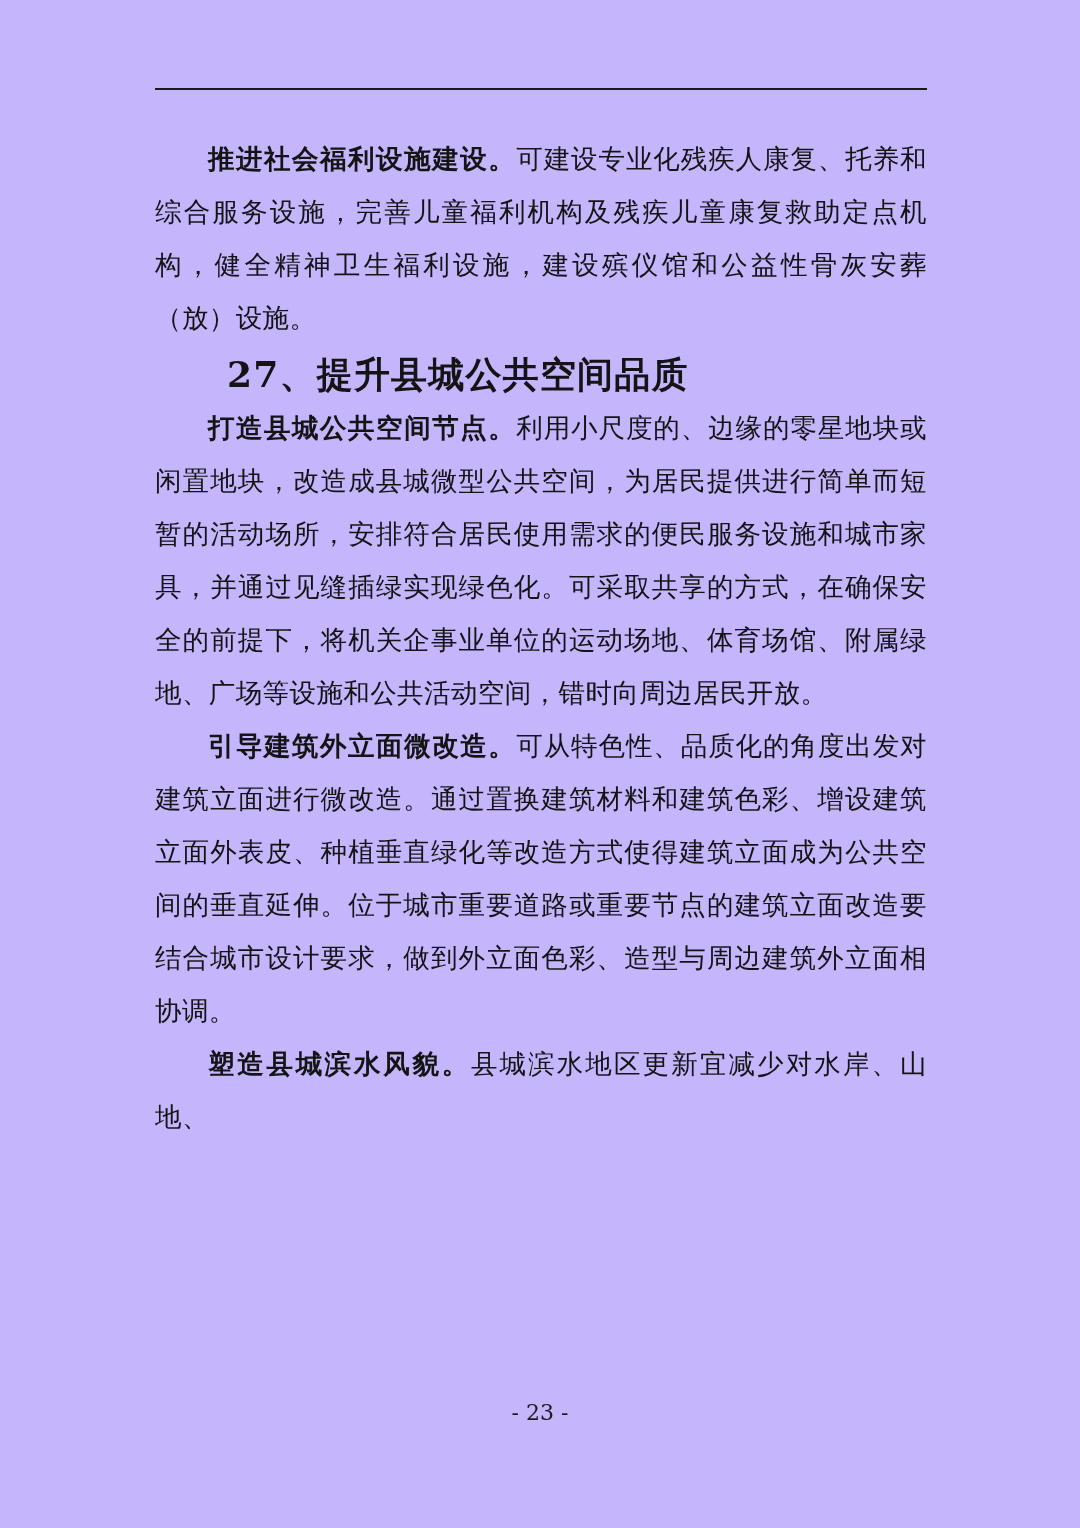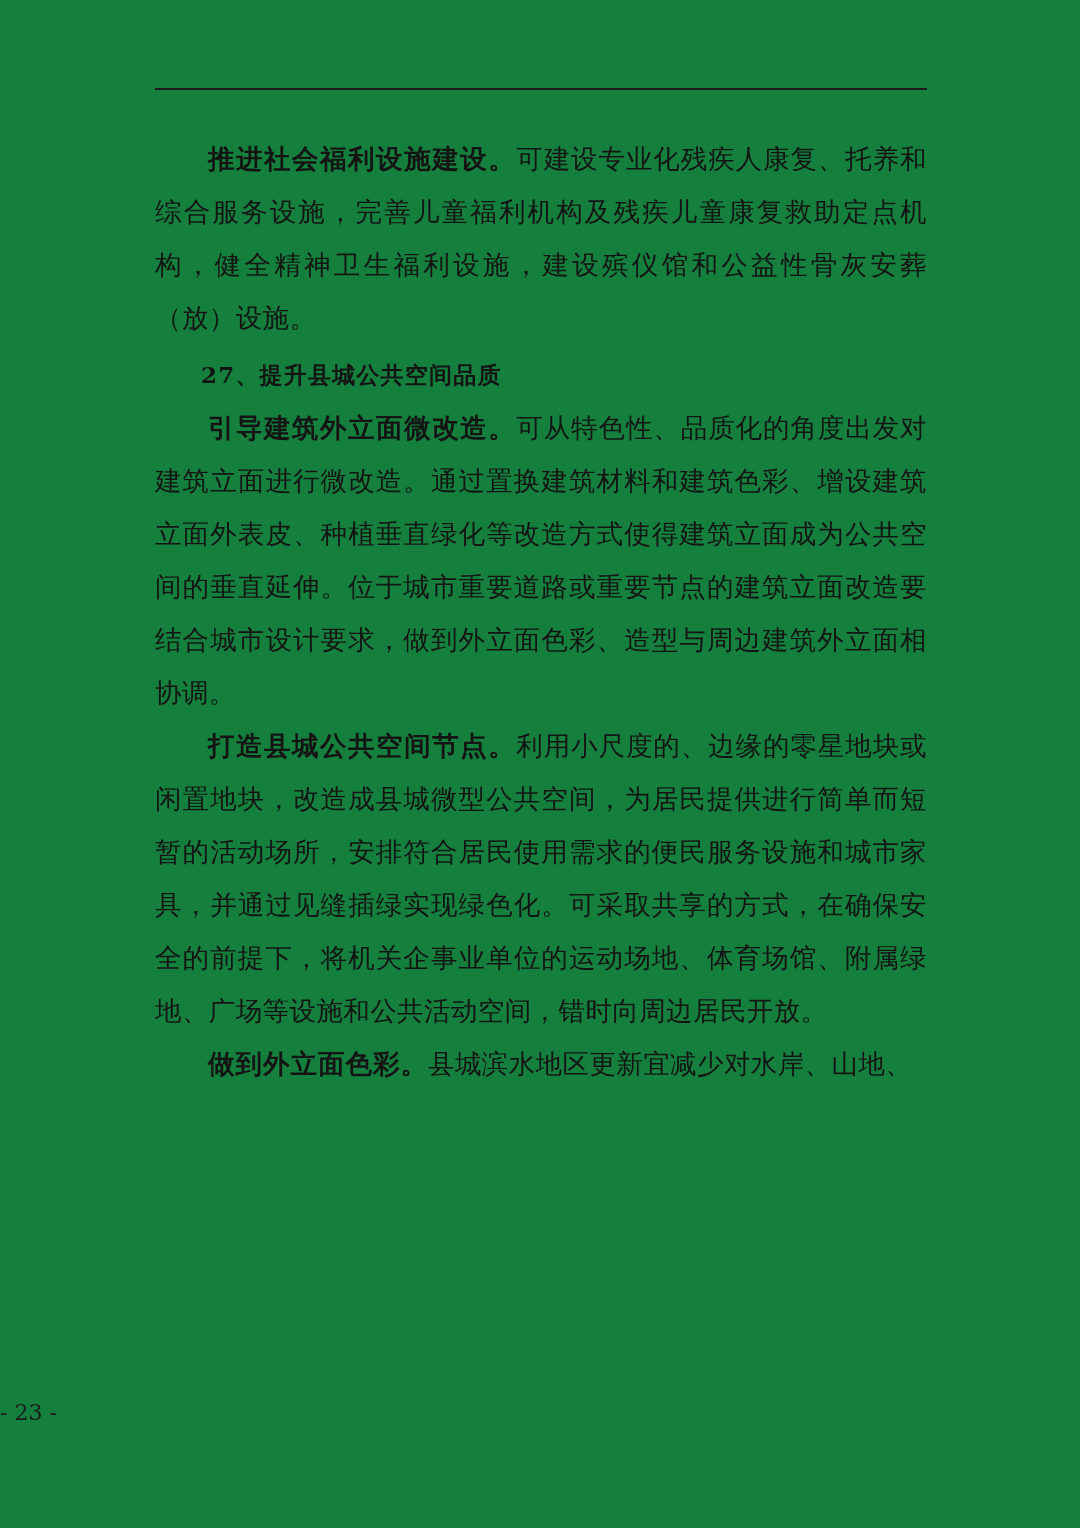--- a/index.html
+++ b/index.html
@@ -4,21 +4,21 @@
 <style>
   html, body {
     margin: 0;
     padding: 0;
     background: #ffffff;
   }
   .page {
     position: relative;
     width: 1080px;
     height: 1528px;
-    background: #15803d;
+    background: #c4b5fd;
     box-sizing: border-box;
     font-family: "DejaVu Serif", "Liberation Serif", serif;
     color: #141414;
     overflow: hidden;
   }
   .page-inner {
     position: absolute;
     left: 155px;
     top: 88px;
     width: 772px;
@@ -39,38 +39,38 @@
   }
   .indent {
     text-indent: 2em;
   }
   .lead {
     font-weight: bold;
     letter-spacing: 1px;
   }
   h2 {
     margin: 4px 0 0 0;
-    font-size: 23px;
+    font-size: 36px;
     line-height: 53px;
     font-weight: bold;
     text-indent: 2em;
     letter-spacing: 1.2px;
   }
   .body-text {
     font-weight: normal;
   }
   .para {
     margin-bottom: 0;
   }
   .footer {
     position: absolute;
     left: 0;
     top: 1400px;
     width: 1080px;
-    text-align: left;
+    text-align: center;
     font-size: 22px;
     color: #1a1a1a;
     font-family: "DejaVu Serif", "Liberation Serif", serif;
   }
 </style>
 </head>
 <body>
 
 <div class="page">
   <div class="page-inner">
@@ -78,28 +78,28 @@
     <div class="header-rule"></div>
 
     <p class="para indent">
       <span class="lead">推进社会福利设施建设。</span><span class="body-text">可建设专业化残疾人康复、托养和综合服务设施，完善儿童福利机构及残疾儿童康复救助定点机构，健全精神卫生福利设施，建设殡仪馆和公益性骨灰安葬（放）设施。</span>
     </p>
 
     <h2>27、提升县城公共空间品质</h2>
 
 
     <p class="para indent">
-      <span class="lead">引导建筑外立面微改造。</span><span class="body-text">可从特色性、品质化的角度出发对建筑立面进行微改造。通过置换建筑材料和建筑色彩、增设建筑立面外表皮、种植垂直绿化等改造方式使得建筑立面成为公共空间的垂直延伸。位于城市重要道路或重要节点的建筑立面改造要结合城市设计要求，做到外立面色彩、造型与周边建筑外立面相协调。</span>
+      <span class="lead">打造县城公共空间节点。</span><span class="body-text">利用小尺度的、边缘的零星地块或闲置地块，改造成县城微型公共空间，为居民提供进行简单而短暂的活动场所，安排符合居民使用需求的便民服务设施和城市家具，并通过见缝插绿实现绿色化。可采取共享的方式，在确保安全的前提下，将机关企事业单位的运动场地、体育场馆、附属绿地、广场等设施和公共活动空间，错时向周边居民开放。</span>
     </p>
 
     <p class="para indent">
-      <span class="lead">打造县城公共空间节点。</span><span class="body-text">利用小尺度的、边缘的零星地块或闲置地块，改造成县城微型公共空间，为居民提供进行简单而短暂的活动场所，安排符合居民使用需求的便民服务设施和城市家具，并通过见缝插绿实现绿色化。可采取共享的方式，在确保安全的前提下，将机关企事业单位的运动场地、体育场馆、附属绿地、广场等设施和公共活动空间，错时向周边居民开放。</span>
+      <span class="lead">引导建筑外立面微改造。</span><span class="body-text">可从特色性、品质化的角度出发对建筑立面进行微改造。通过置换建筑材料和建筑色彩、增设建筑立面外表皮、种植垂直绿化等改造方式使得建筑立面成为公共空间的垂直延伸。位于城市重要道路或重要节点的建筑立面改造要结合城市设计要求，做到外立面色彩、造型与周边建筑外立面相协调。</span>
     </p>
 
 
     <p class="para indent">
-      <span class="lead">做到外立面色彩。</span><span class="body-text">县城滨水地区更新宜减少对水岸、山地、</span>
+      <span class="lead">塑造县城滨水风貌。</span><span class="body-text">县城滨水地区更新宜减少对水岸、山地、</span>
     </p>
 
   </div>
 
   <div class="footer">- 23 -</div>
 </div>
 
 </body></html>

